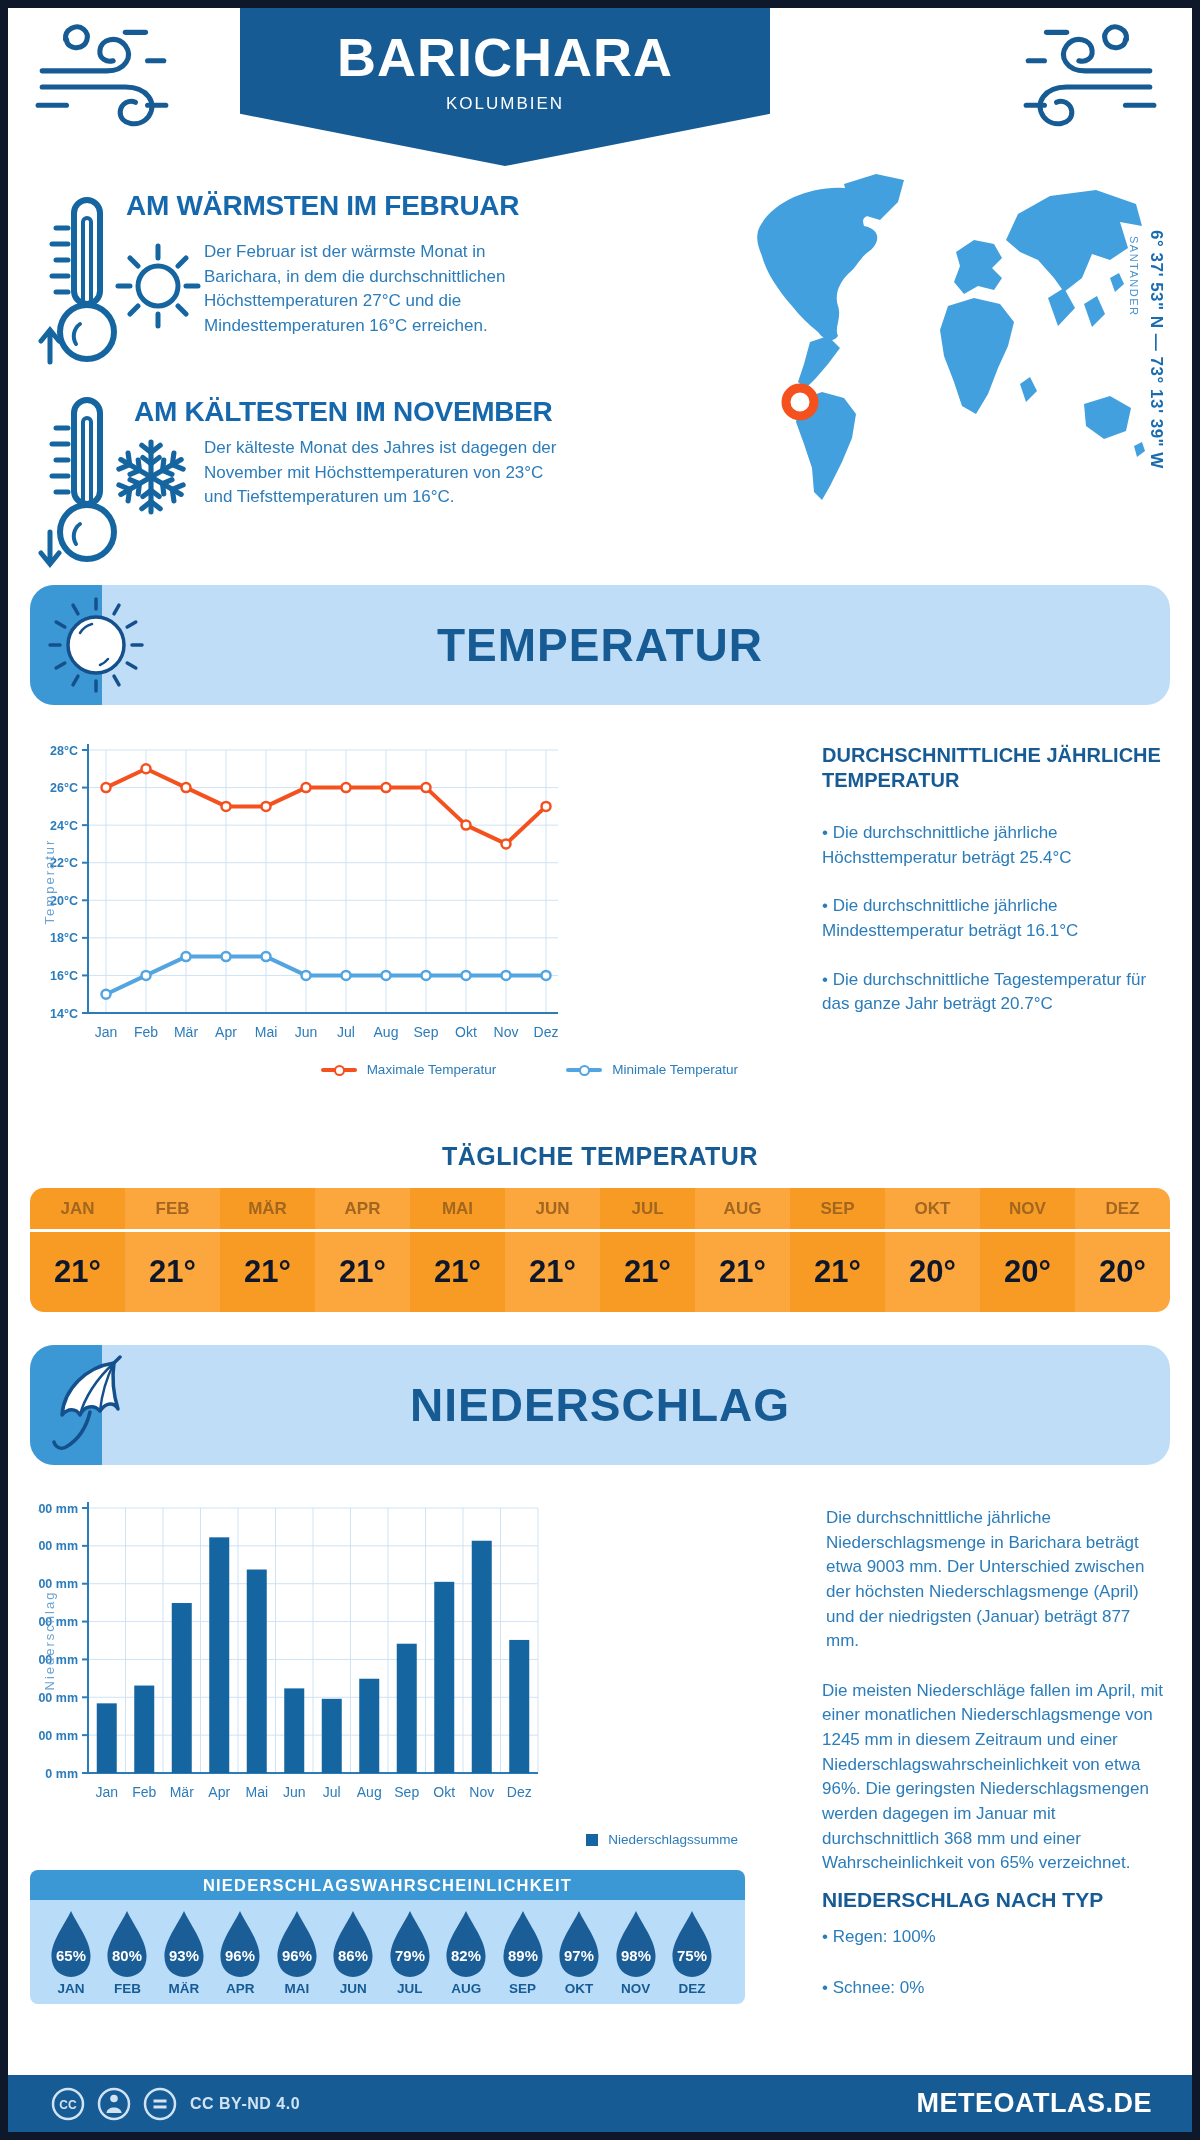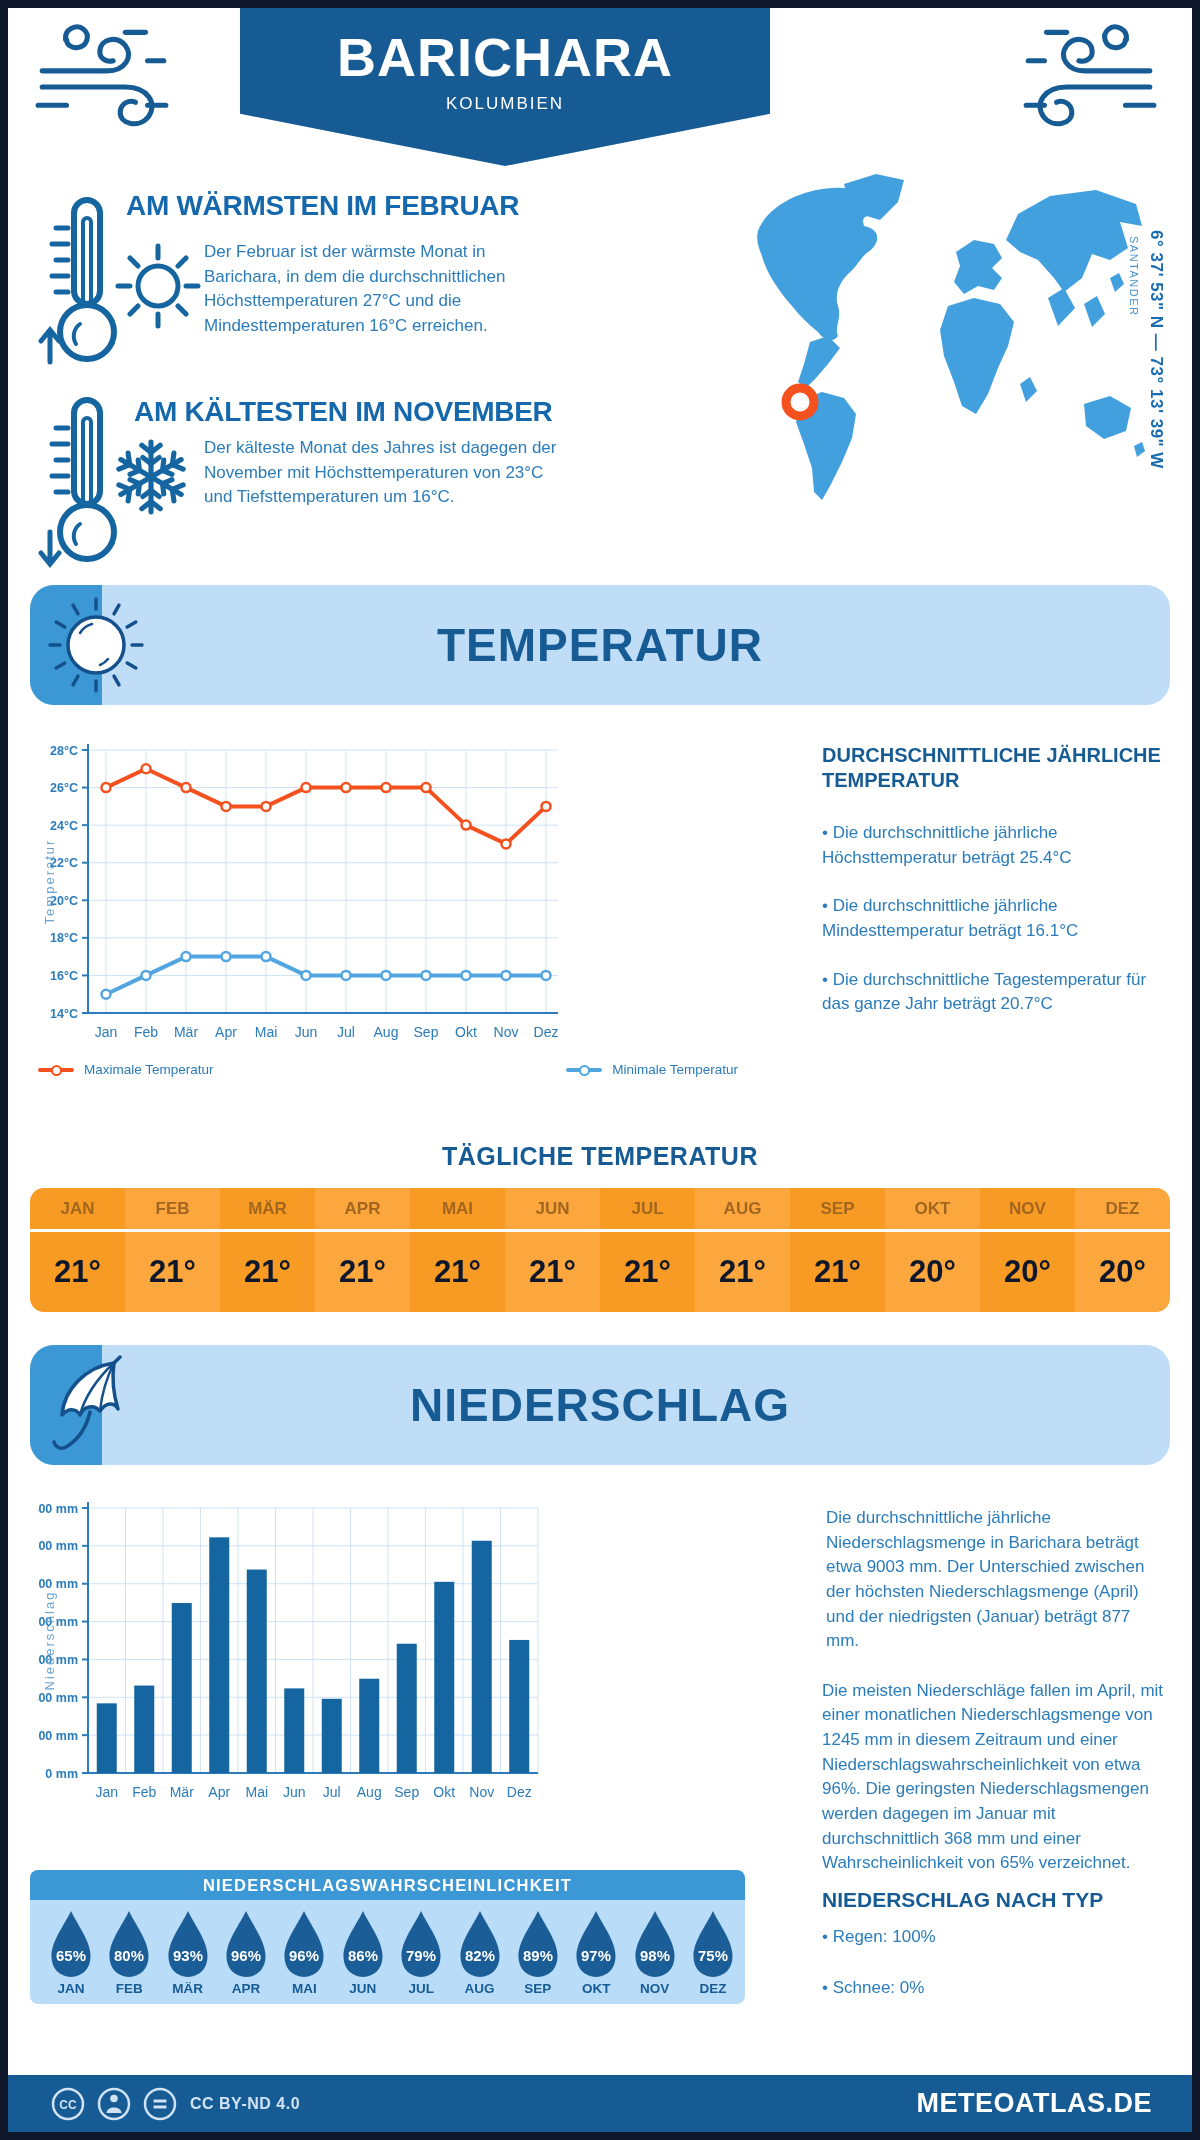--- a/index.html
+++ b/index.html
@@ -19,41 +19,41 @@
   .coords{font-size:17px;font-weight:700;color:#1a6cb0;letter-spacing:.5px;}
   .region{font-size:11px;color:#4c93cc;letter-spacing:1.5px;}
   
   .sec-banner{left:22px;width:1140px;height:120px;background:#bfddf7;border-radius:24px;}
   .sec-tab{position:absolute;left:0;top:0;width:72px;height:120px;background:#3b98d5;border-radius:24px 0 0 24px;}
   .sec-title{position:absolute;left:0;top:0;width:100%;height:120px;display:flex;align-items:center;justify-content:center;
       font-size:46px;font-weight:700;color:#175b94;letter-spacing:1px;}
   .sec-icon{position:absolute;left:16px;top:10px;}
   
   svg text{font-family:"Liberation Sans",sans-serif;}
-  .legend{display:flex;justify-content:space-between;align-items:center;gap:70px;}
+  .legend{display:flex;justify-content:flex-end;align-items:center;gap:70px;}
   .legend .li{display:flex;align-items:center;gap:10px;font-size:13.5px;color:#2b7cba;}
   .lsw{position:relative;width:36px;height:10px;display:inline-block;}
   .lbar{position:absolute;left:0;top:3px;width:36px;height:4px;border-radius:2px;background:currentColor;}
   .ldot{position:absolute;left:13px;top:0;width:7px;height:7px;border:2px solid currentColor;border-radius:50%;background:#fff;}
   .bsw{width:12px;height:12px;display:inline-block;}
   
   .side-head{font-size:20px;font-weight:700;color:#175b94;line-height:1.25;margin:0;}
   .side-p{font-size:17px;line-height:1.45;color:#2b7cba;margin:0;}
   
   .daily-head{left:0;width:100%;text-align:center;font-size:25px;font-weight:700;color:#175b94;letter-spacing:.5px;}
   .daily-table{left:22px;width:1140px;height:124px;border-radius:14px;overflow:hidden;display:flex;}
   .dcol{flex:1;display:flex;flex-direction:column;}
   .dcol .dm{height:41px;display:flex;align-items:center;justify-content:center;font-size:17px;font-weight:700;
       color:#a2661e;border-bottom:3px solid #fff;}
   .dcol .dv{flex:1;display:flex;align-items:center;justify-content:center;font-size:31px;font-weight:700;color:#0f172a;}
   
   .prob{left:22px;width:715px;border-radius:8px;overflow:hidden;}
   .prob .pt{background:#3b98d5;color:#fff;font-size:16.5px;font-weight:700;letter-spacing:1.2px;
       height:30px;display:flex;align-items:center;justify-content:center;}
-  .prob .pb{background:#b9dcf8;height:104px;display:flex;justify-content:space-between;padding:8px 7px 0 16px;box-sizing:border-box;}
+  .prob .pb{background:#b9dcf8;height:104px;display:flex;justify-content:space-between;padding:8px 28px 0 16px;box-sizing:border-box;}
   .drop-col{display:flex;flex-direction:column;align-items:center;width:50px;}
   .drop-col .dmon{font-size:13.5px;font-weight:700;color:#175b94;margin-top:1px;}
   
   .footer{left:0;bottom:0;width:100%;height:57px;background:#175b94;display:flex;align-items:center;
       padding:0 40px 0 42px;box-sizing:border-box;}
   .footer .lic{color:#cfe3f4;font-weight:700;font-size:16px;letter-spacing:.5px;margin-left:12px;}
   .footer .site{margin-left:auto;color:#fff;font-weight:700;font-size:27px;letter-spacing:.5px;}
   .ccicons{display:flex;gap:10px;align-items:center;}
 </style>
 </head>
@@ -399,20 +399,26 @@
       <text x="218.75" y="297" text-anchor="middle" fill="#2b7cba" font-size="14">Mai</text>
       <text x="256.25" y="297" text-anchor="middle" fill="#2b7cba" font-size="14">Jun</text>
       <text x="293.75" y="297" text-anchor="middle" fill="#2b7cba" font-size="14">Jul</text>
       <text x="331.25" y="297" text-anchor="middle" fill="#2b7cba" font-size="14">Aug</text>
       <text x="368.75" y="297" text-anchor="middle" fill="#2b7cba" font-size="14">Sep</text>
       <text x="406.25" y="297" text-anchor="middle" fill="#2b7cba" font-size="14">Okt</text>
       <text x="443.75" y="297" text-anchor="middle" fill="#2b7cba" font-size="14">Nov</text>
       <text x="481.25" y="297" text-anchor="middle" fill="#2b7cba" font-size="14">Dez</text>
       <text transform="rotate(-90 16 140.5)" x="16" y="140.5" text-anchor="middle" fill="#6ba3d2" font-size="13" letter-spacing="2">Niederschlag</text>
     </svg>
+  <div class="abs legend" style="left:30px;top:1824px;width:700px">
+    <span class="li">
+      <span class="bsw" id="swBar" style="background: rgb(21, 101, 160);"></span>
+      <span>Niederschlagssumme</span>
+    </span>
+  </div>
 
   <div class="abs" style="left:814px;top:1494px;width:350px">
     <p class="side-p" style="margin:4px">Die durchschnittliche jährliche Niederschlagsmenge in Barichara beträgt etwa 9003 mm. Der Unterschied zwischen der höchsten Niederschlagsmenge (April) und der niedrigsten (Januar) beträgt 877 mm.</p>
     <p class="side-p" style="margin-top:25px">Die meisten Niederschläge fallen im April, mit einer monatlichen Niederschlagsmenge von 1245 mm in diesem Zeitraum und einer Niederschlagswahrscheinlichkeit von etwa 96%. Die geringsten Niederschlagsmengen werden dagegen im Januar mit durchschnittlich 368 mm und einer Wahrscheinlichkeit von 65% verzeichnet.</p>
     <h3 class="side-head" style="margin-top:11px;font-size:21px">NIEDERSCHLAG NACH TYP</h3>
     <p class="side-p" style="margin-top:12px">• Regen: 100%</p>
     <p class="side-p" style="margin-top:26px">• Schnee: 0%</p>
   </div>
 
   <div class="abs prob" style="top:1862px">

